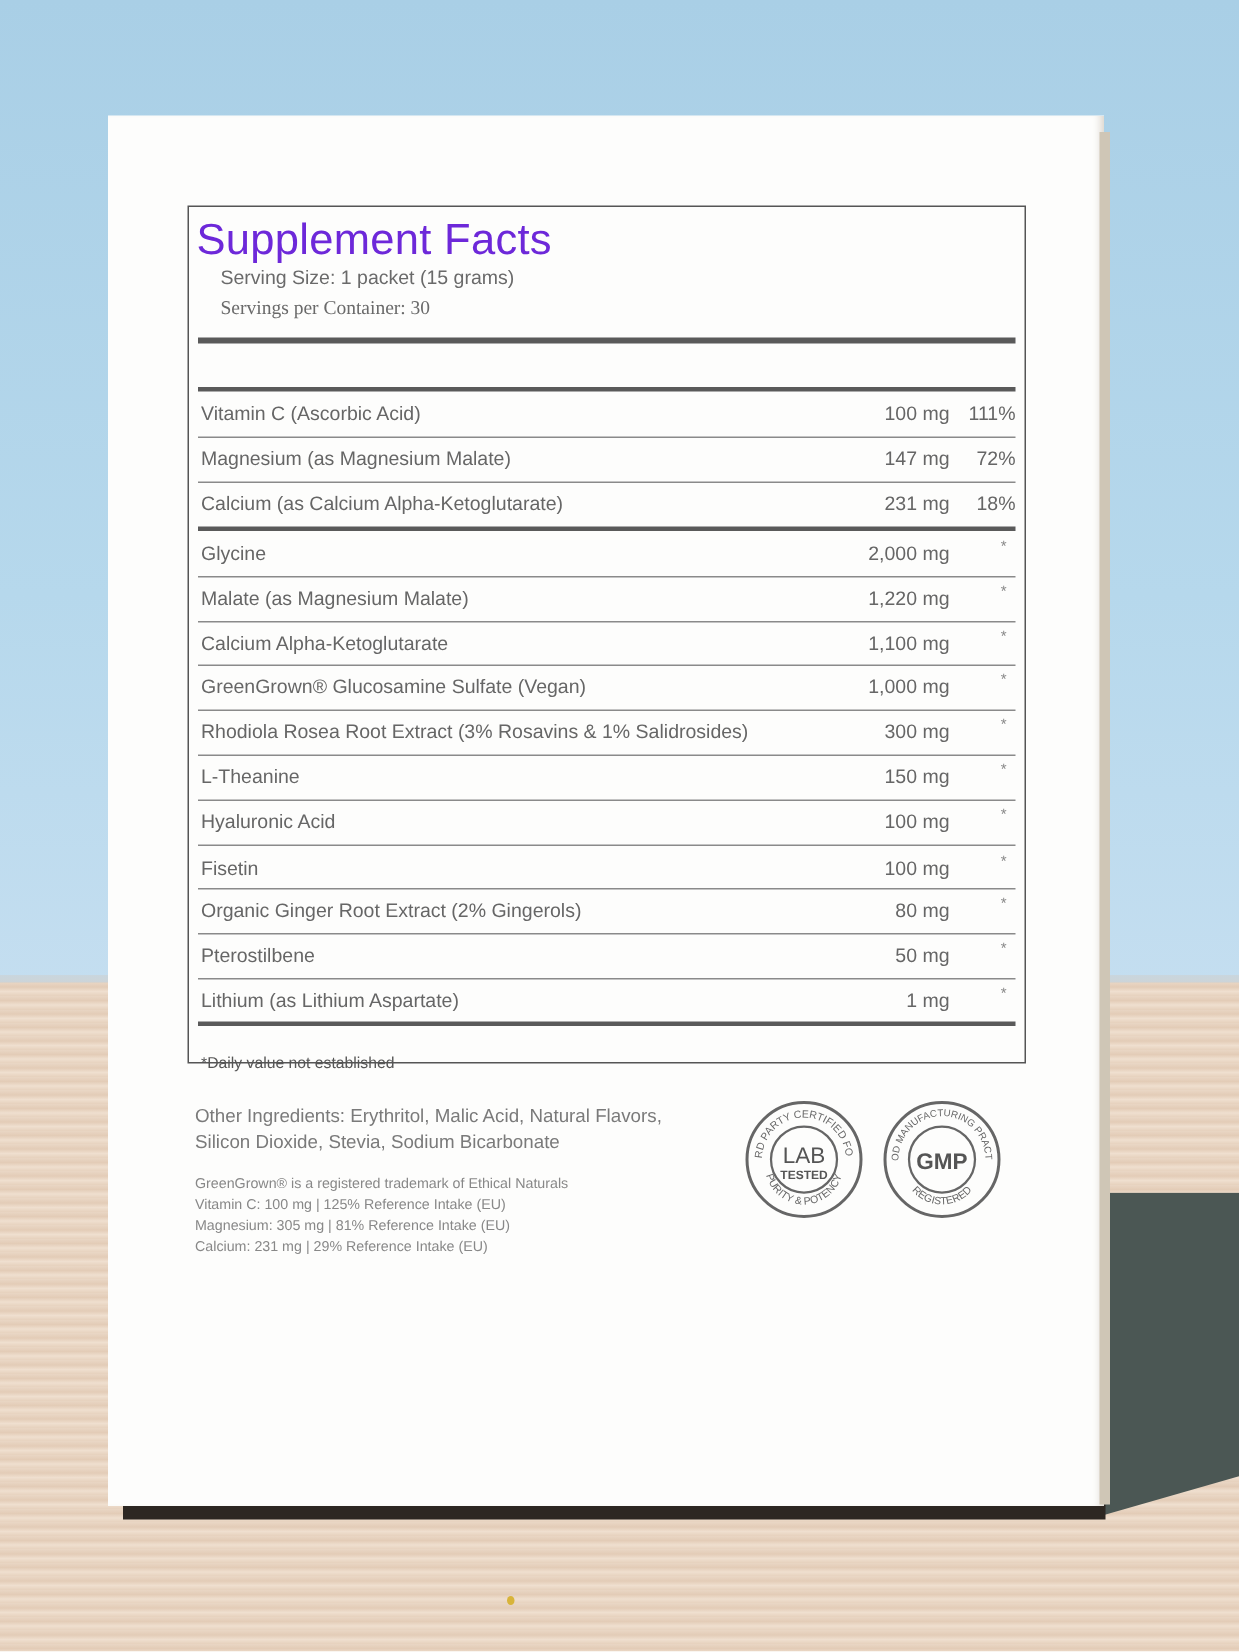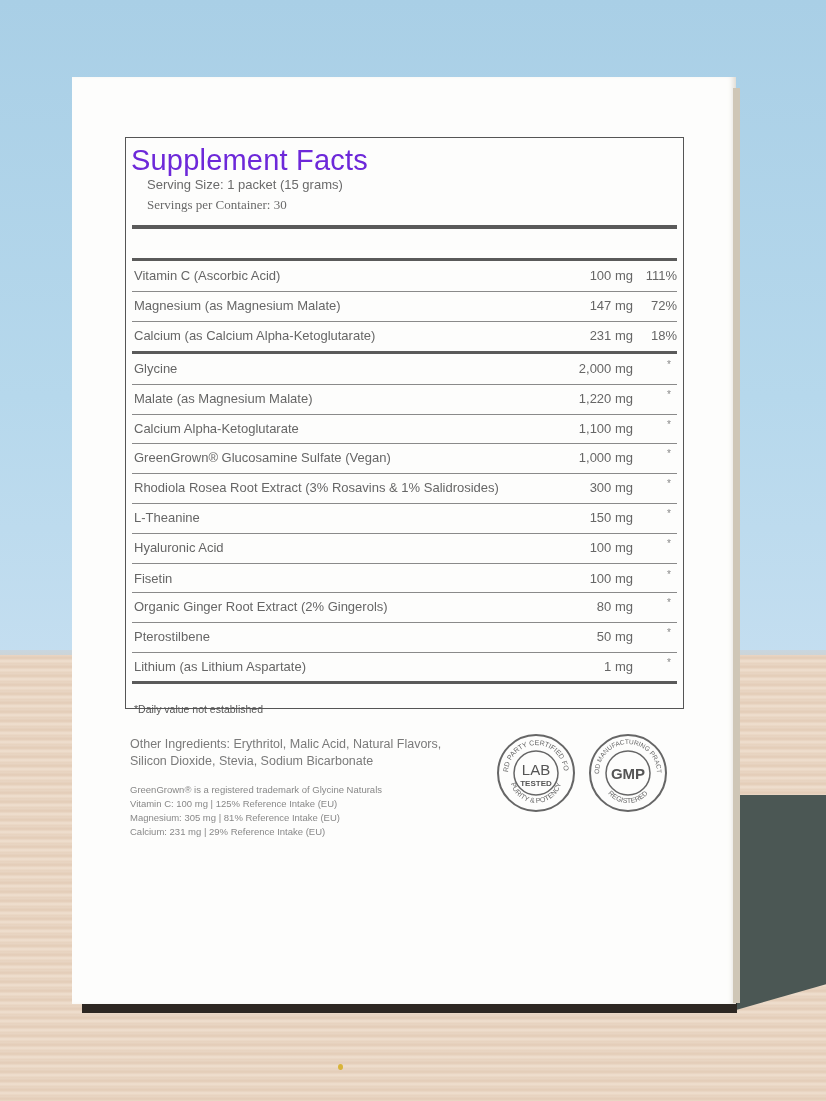--- a/index.html
+++ b/index.html
@@ -135,21 +135,21 @@
       <span class="star">*</span>
         </div>
       </div>
 
     <div class="thick" style="top:543px;height:3px;"></div>
     <div class="foot">*Daily value not established</div>
   </div>
 
   <div class="other" style="left:58px;top:659px;">Other Ingredients: Erythritol, Malic Acid, Natural Flavors, Silicon Dioxide, Stevia, Sodium Bicarbonate</div>
   <div class="notes" style="left:58px;top:706px;">
-    <div>GreenGrown® is a registered trademark of Glycine Naturals</div>
+    <div>GreenGrown® is a registered trademark of Ethical Naturals</div>
     <div>Vitamin C: 100 mg | 125% Reference Intake (EU)</div>
     <div>Magnesium: 305 mg | 81% Reference Intake (EU)</div>
     <div>Calcium: 231 mg | 29% Reference Intake (EU)</div>
   </div>
 
   <div class="seal" style="left:424px;top:656px;">
     <svg width="80" height="80" viewBox="0 0 80 80">
       <defs>
         <path id="arcTop1" d="M 12 40 A 28 28 0 0 1 68 40"></path>
         <path id="arcBot1" d="M 14 44 A 26 26 0 0 0 66 44"></path>

